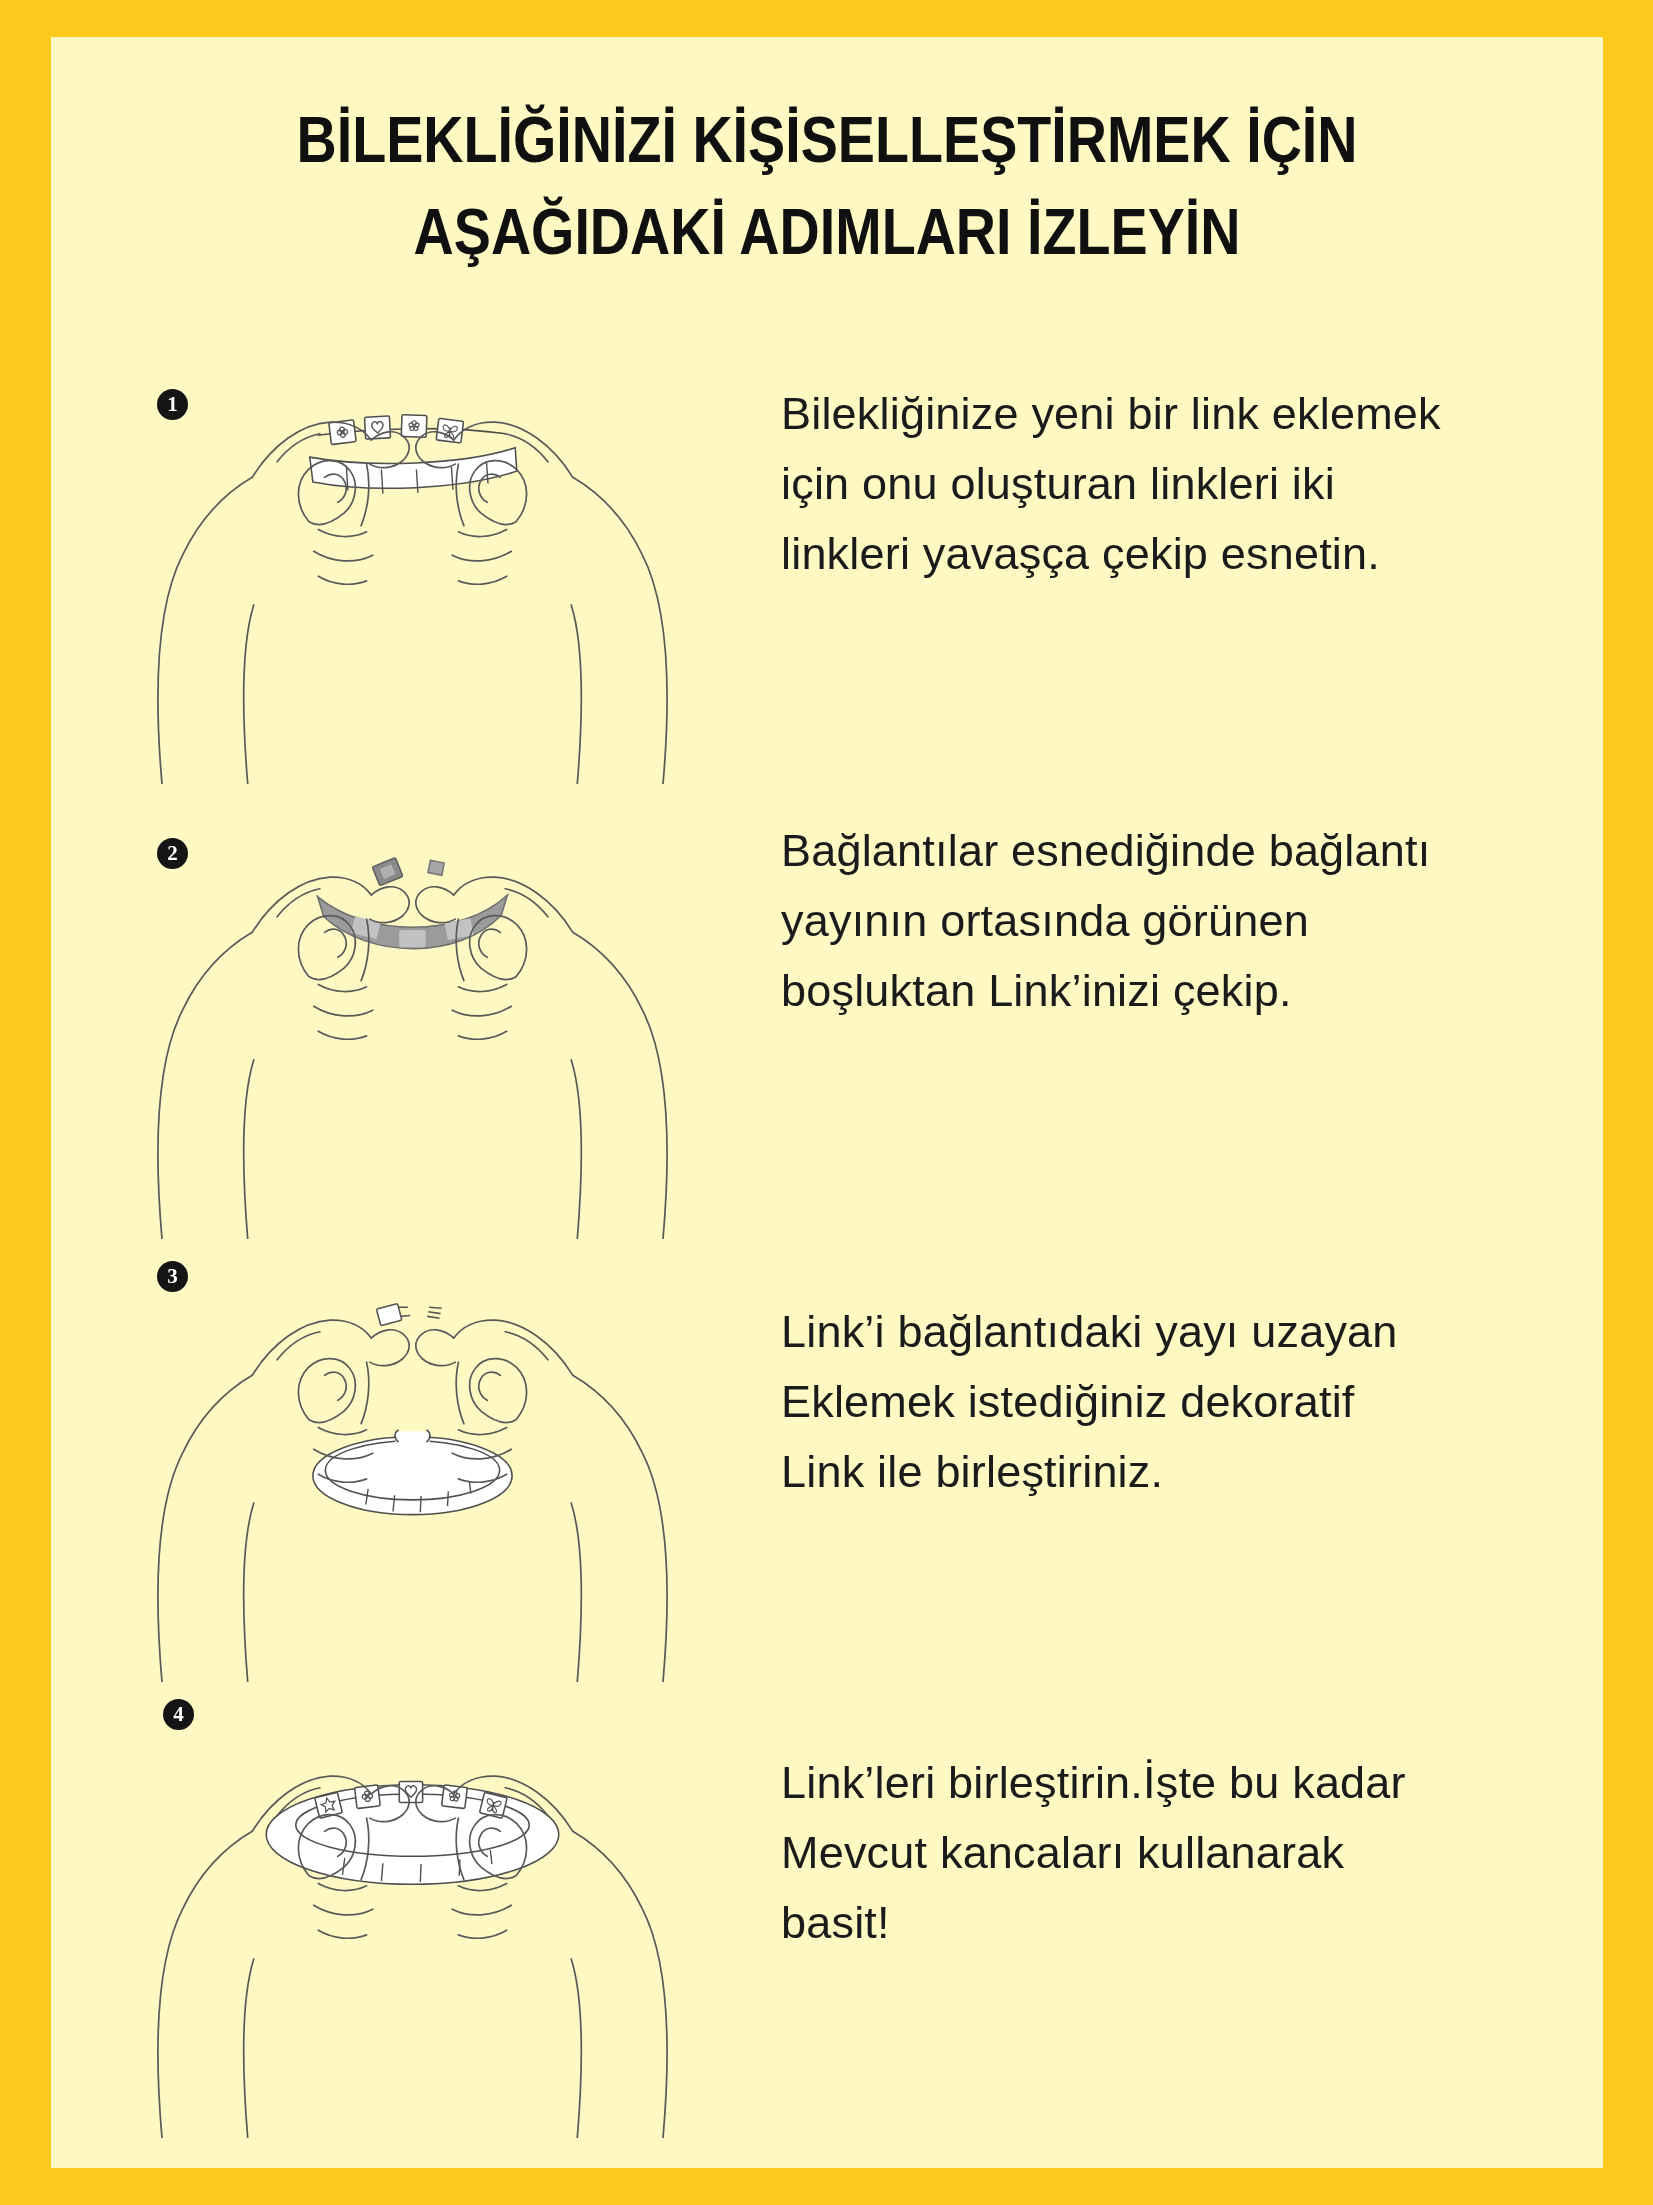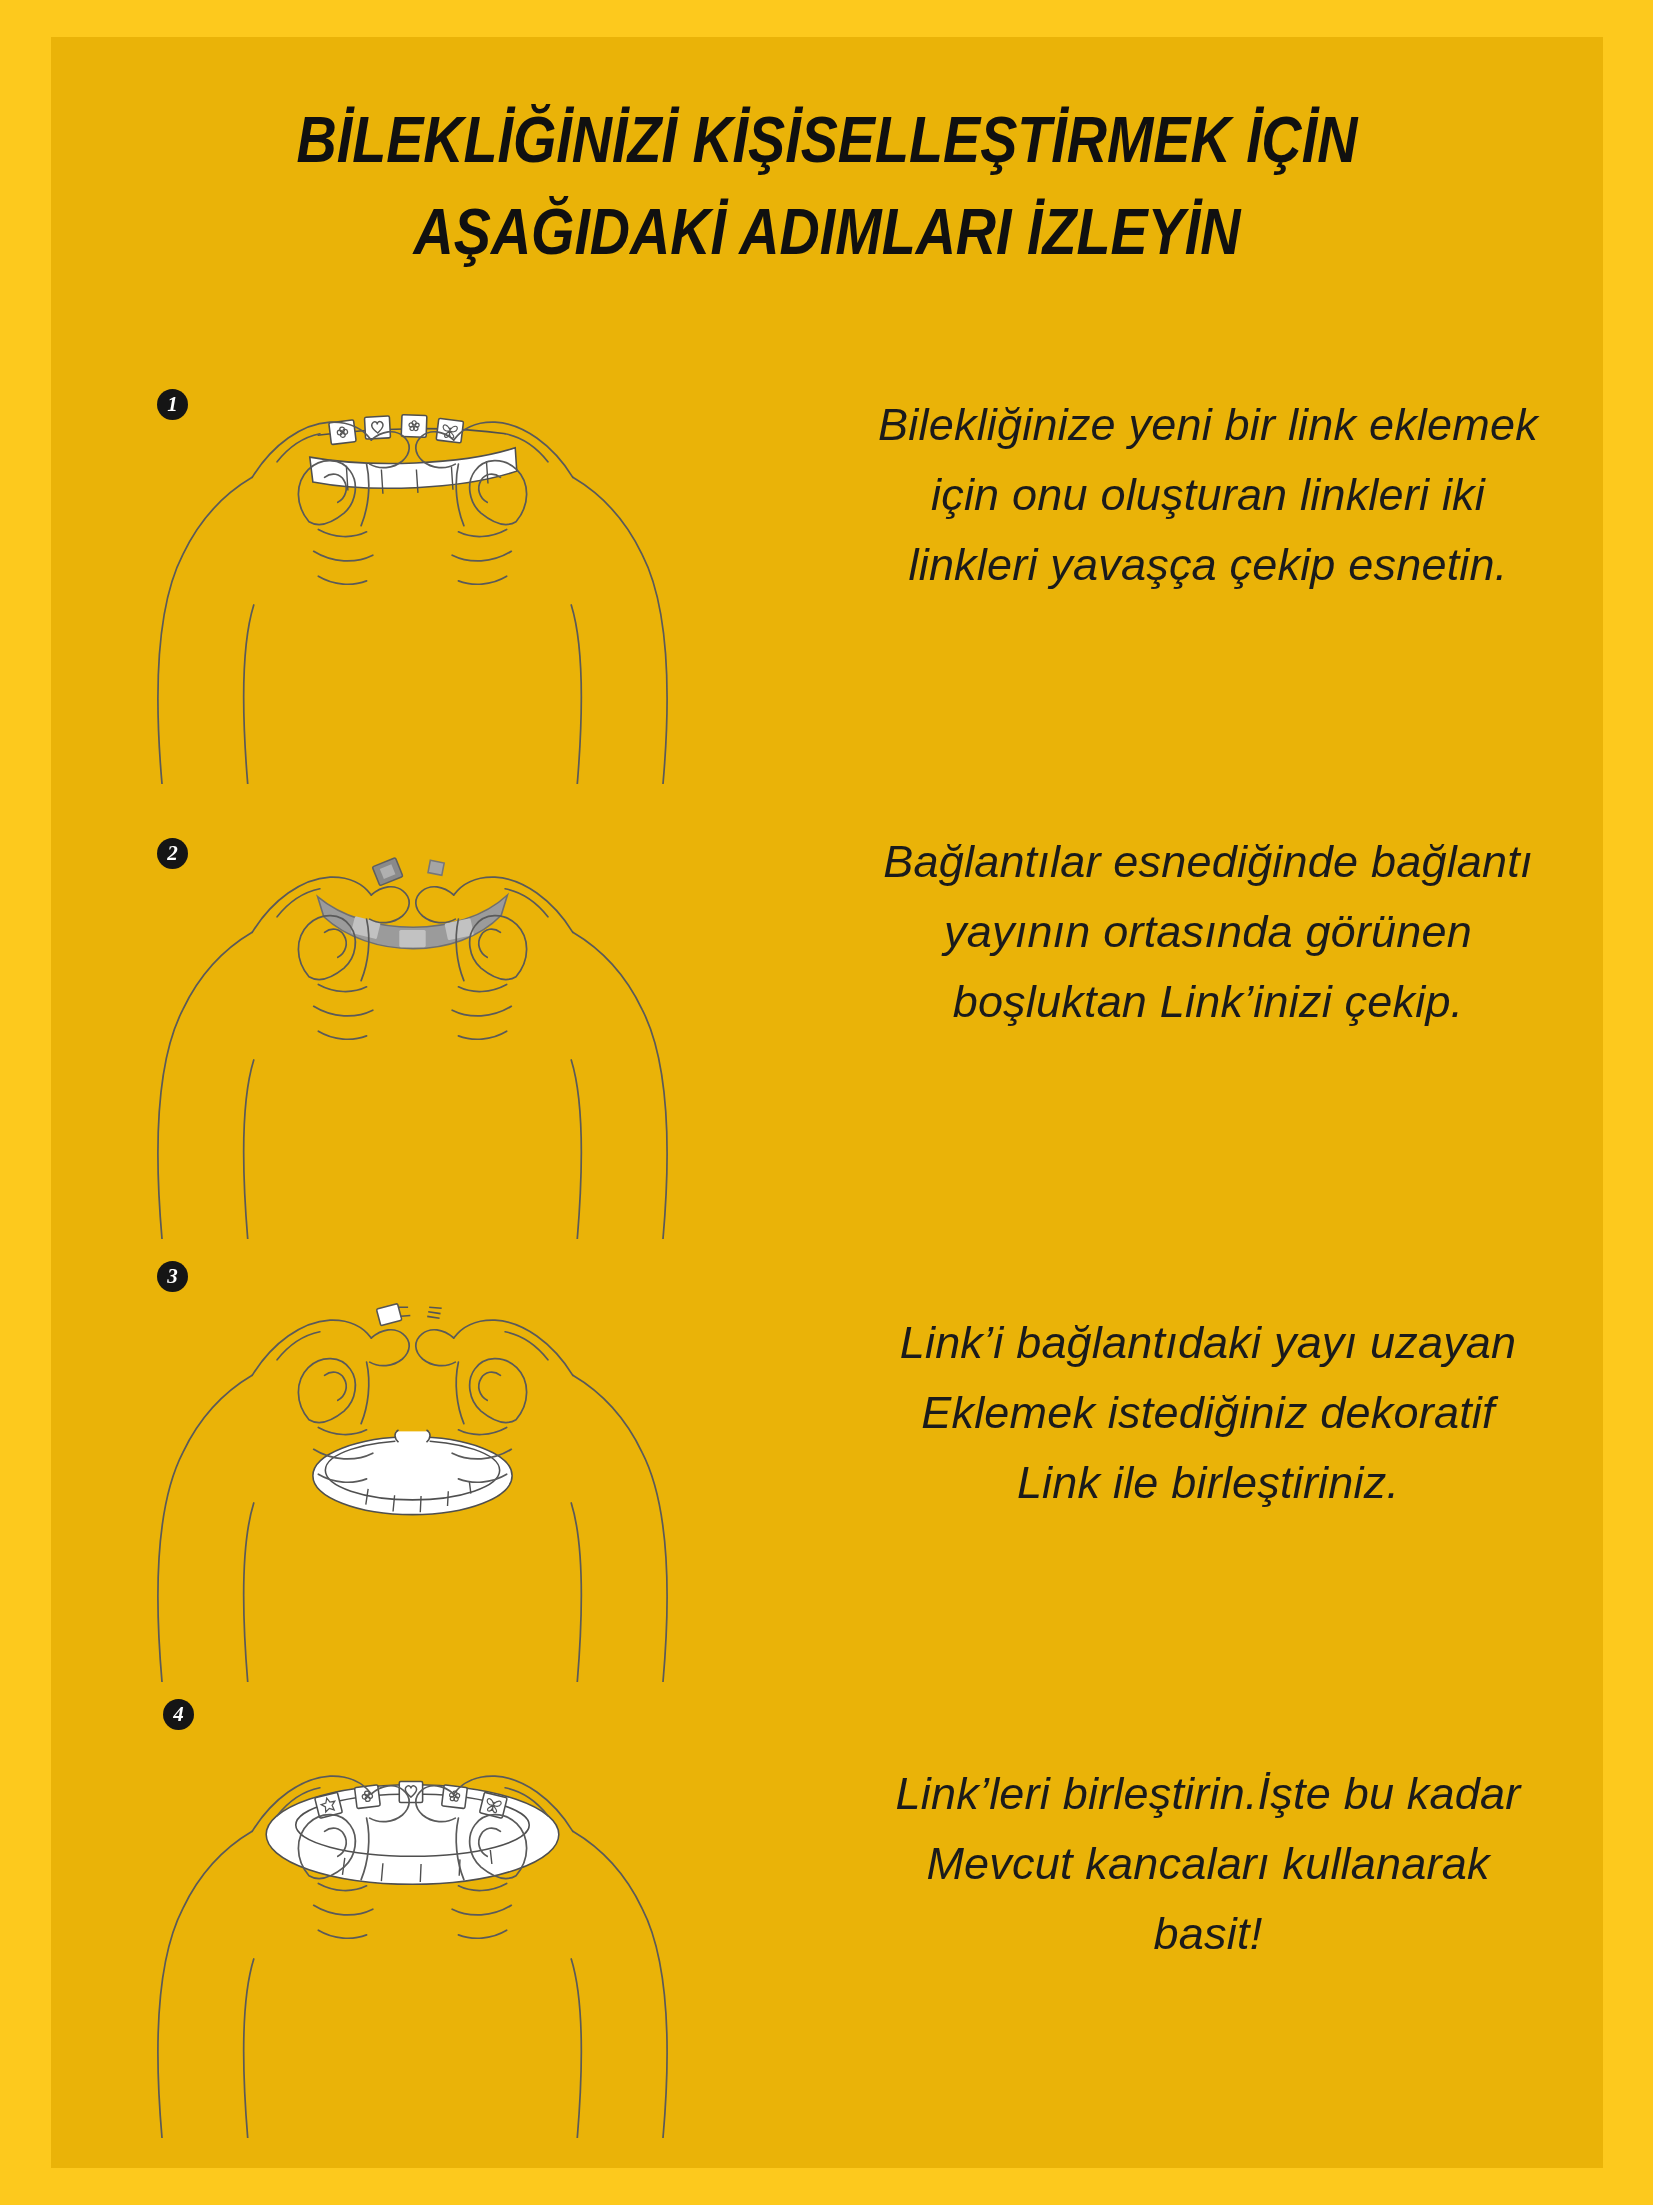--- a/index.html
+++ b/index.html
@@ -6,22 +6,21 @@
   body {
     width: 1654px; height: 2205px;
     background: #FDC91D;
     font-family: "Liberation Sans", sans-serif;
     position: relative;
     overflow: hidden;
   }
   .page {
     position: absolute;
     left: 51px; top: 37px; right: 51px; bottom: 37px;
-    background: #eab308;
-    font-style: italic;
+    background: #fef9c3;
   }
   .title {
     position: absolute;
     top: 58px; left: 0; width: 100%;
     margin: 0;
     text-align: center;
     font-size: 64px;
     font-weight: 700;
     line-height: 1.43;
     letter-spacing: 0px;
@@ -39,27 +38,26 @@
     display: flex; align-items: center; justify-content: center;
     font-family: "Liberation Serif", serif;
     font-weight: 700;
     font-size: 21px;
     line-height: 1;
   }
   .desc {
     position: absolute;
     left: 730px;
     width: 832px;
-    margin: 11px;
+    margin: 0;
     font-size: 45px;
     line-height: 1.55;
     font-weight: 400;
     color: #1b1b1b;
     letter-spacing: 0.2px;
-    text-align: center;
   }
   .desc span { display: block; }
   .illu {
     position: absolute;
     left: 58px;
     width: 607px; height: 467px;
   }
   .illu svg { width: 100%; height: 100%; display: block; }
   .bd { stroke: #4f4f4f; stroke-width: 2; }
 </style>

